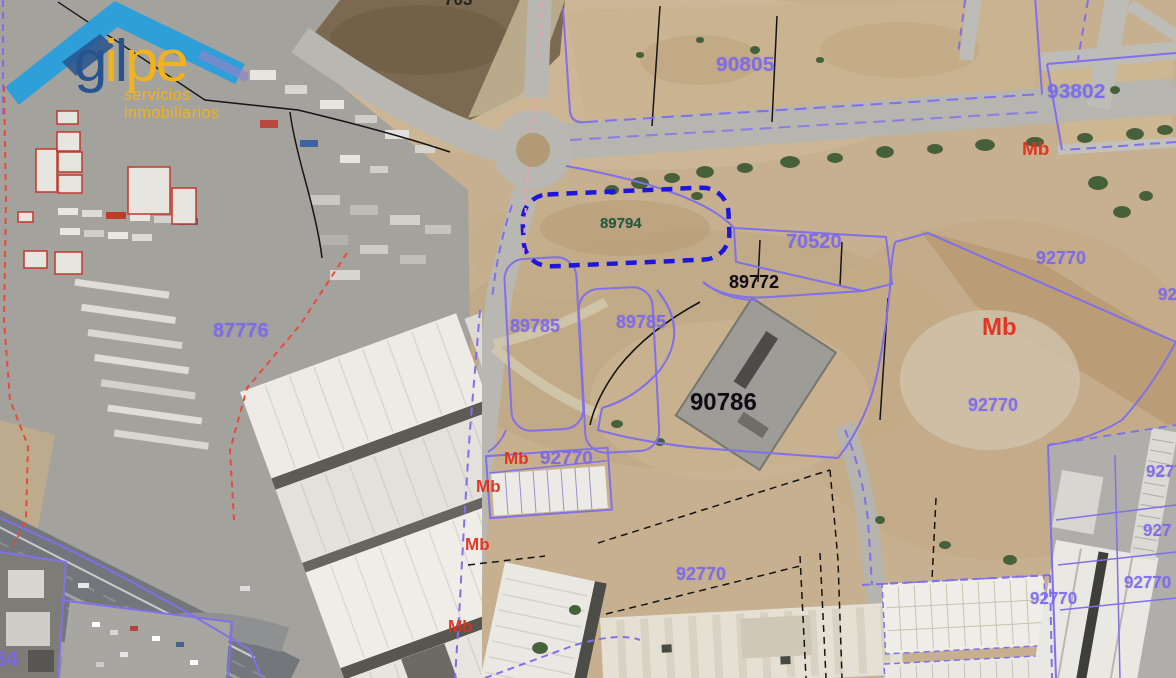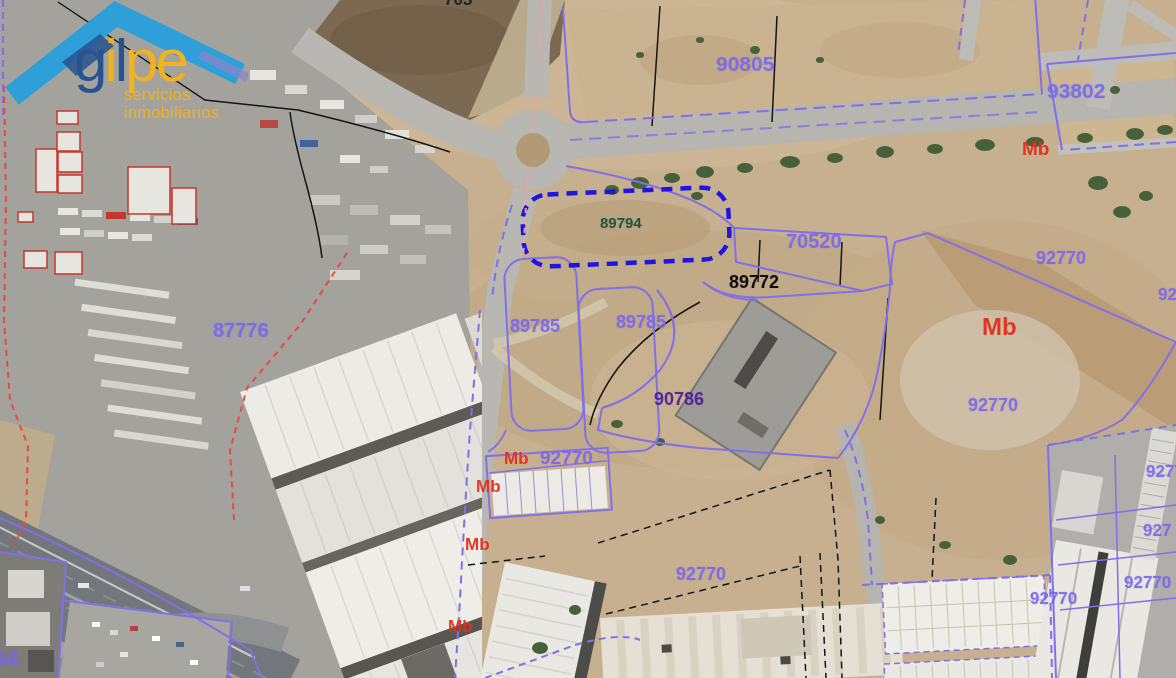--- a/index.html
+++ b/index.html
@@ -346,21 +346,21 @@
       <div class="map-label marker" style="left: 1022px; top: 139px; font-size: 19px; color: rgb(226, 48, 29);">Mb</div>
       <div class="map-label parcel" style="left: 600px; top: 215px; font-size: 15px; color: #14532d;">89794</div>
       <div class="map-label parcel" style="left: 786px; top: 231px; font-size: 20px; color: rgb(123, 104, 238);">70520</div>
       <div class="map-label parcel" style="left: 729px; top: 273px; font-size: 18px; color: #000000;">89772</div>
       <div class="map-label parcel" style="left: 1036px; top: 249px; font-size: 18px; color: rgb(123, 104, 238);">92770</div>
       <div class="map-label parcel" style="left: 1158px; top: 286px; font-size: 17px; color: rgb(123, 104, 238);">92</div>
       <div class="map-label parcel" style="left: 213px; top: 300px; font-size: 20px; color: rgb(123, 104, 238); margin-top: 20px;">87776</div>
       <div class="map-label parcel" style="left: 510px; top: 317px; font-size: 18px; color: rgb(123, 104, 238);">89785</div>
       <div class="map-label parcel" style="left: 616px; top: 313px; font-size: 18px; color: rgb(123, 104, 238);">89785</div>
       <div class="map-label marker" style="left: 982px; top: 315px; font-size: 24px; color: rgb(226, 48, 29);">Mb</div>
-      <div class="map-label parcel" style="left: 654px; top: 390px; font-size: 18px; color: #4c1d95;">90786</div>
+      <div class="map-label parcel" style="left: 690px; top: 390px; font-size: 24px; color: #000000;">90786</div>
       <div class="map-label parcel" style="left: 968px; top: 396px; font-size: 18px; color: rgb(123, 104, 238);">92770</div>
       <div class="map-label marker" style="left: 504px; top: 450px; font-size: 17px; color: rgb(226, 48, 29);">Mb</div>
       <div class="map-label parcel" style="left: 540px; top: 448px; font-size: 19px; color: rgb(123, 104, 238);">92770</div>
       <div class="map-label parcel" style="left: 1146px; top: 463px; font-size: 17px; color: rgb(123, 104, 238);">9277</div>
       <div class="map-label marker" style="left: 476px; top: 478px; font-size: 17px; color: rgb(226, 48, 29);">Mb</div>
       <div class="map-label parcel" style="left: 1143px; top: 522px; font-size: 17px; color: rgb(123, 104, 238);">927</div>
       <div class="map-label marker" style="left: 465px; top: 536px; font-size: 17px; color: rgb(226, 48, 29);">Mb</div>
       <div class="map-label parcel" style="left: 676px; top: 565px; font-size: 18px; color: rgb(123, 104, 238);">92770</div>
       <div class="map-label parcel" style="left: 1124px; top: 574px; font-size: 17px; color: rgb(123, 104, 238);">92770</div>
       <div class="map-label parcel" style="left: 1030px; top: 590px; font-size: 17px; color: rgb(123, 104, 238);">92770</div>

